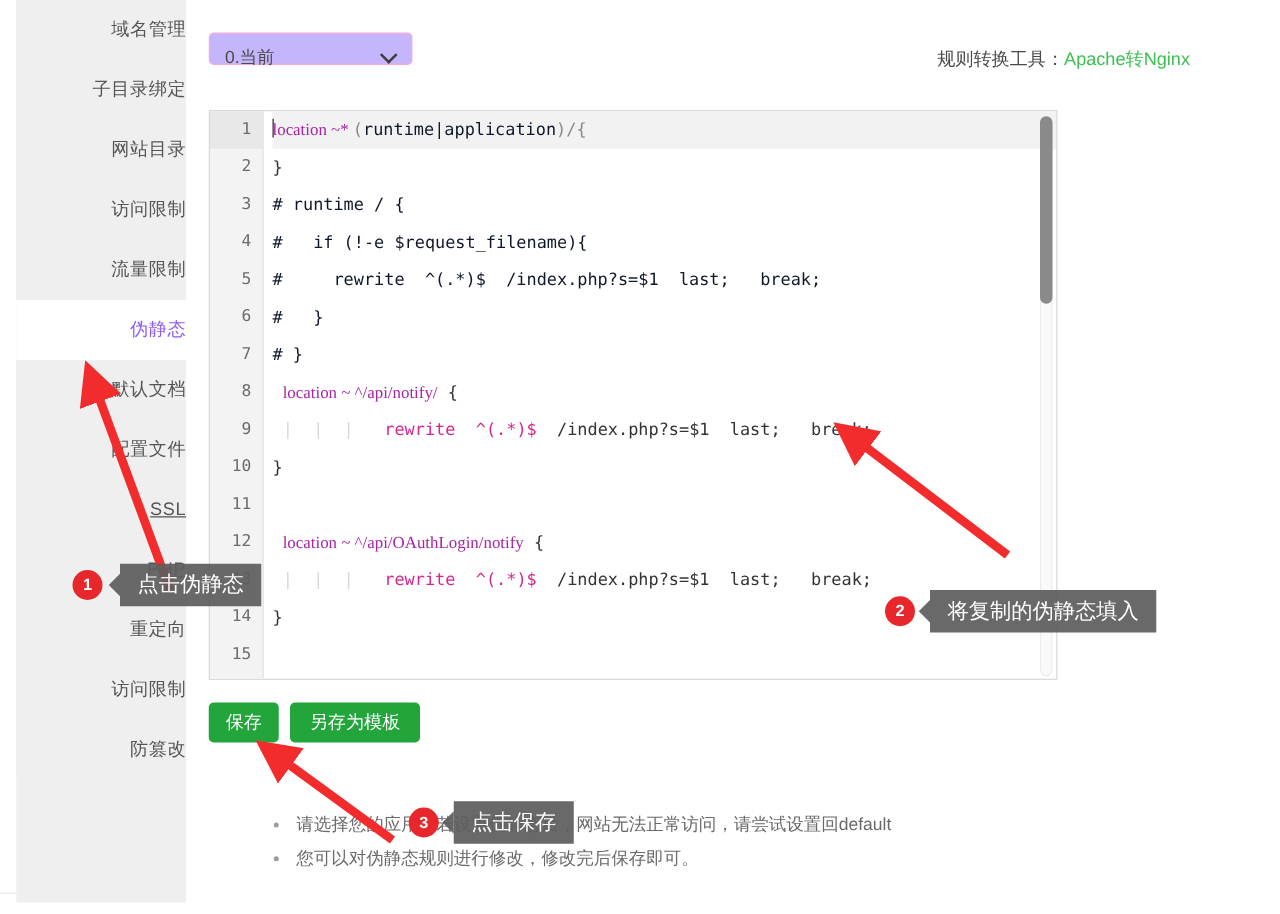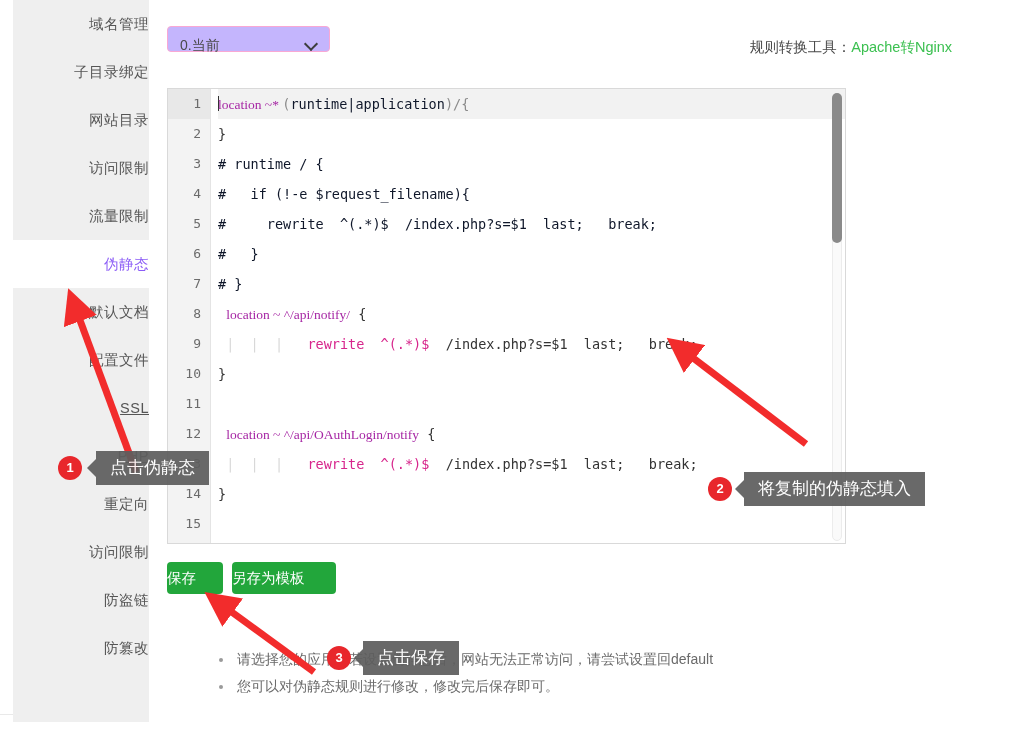--- a/index.html
+++ b/index.html
@@ -106,21 +106,21 @@
     box-sizing:border-box;
   }
   .vscroll-thumb{
     position:absolute;right:3px;top:4px;width:10px;height:150px;
     background:#8a8a8a;border-radius:6px;
   }
 
   
   .btn{
     position:absolute;height:32px;line-height:32px;border-radius:4px;
-    background:#22a63b;color:#ffffff;font-size:14.5px;text-align:left;
+    background:#22a63b;color:#ffffff;font-size:14.5px;text-align:center;
     cursor:pointer;border:none;padding:0 14px;box-sizing:border-box;
     font-family:"Liberation Sans","DejaVu Sans",sans-serif;
   }
   #btn-save{left:18px;top:562px;width:56px;padding:0;}
   #btn-save-tpl{left:83px;top:562px;width:104px;padding:0;}
 
   
   .tips{position:absolute;left:24px;top:630px;width:640px;}
   .tips li{
     list-style:none;position:relative;padding-left:24px;
@@ -164,21 +164,20 @@
     <div class="side-item"><span>网站目录</span></div>
     <div class="side-item"><span>访问限制</span></div>
     <div class="side-item"><span>流量限制</span></div>
     <div class="side-item active"><span>伪静态</span></div>
     <div class="side-item"><span>默认文档</span></div>
     <div class="side-item"><span>配置文件</span></div>
     <div class="side-item en"><span>SSL</span></div>
     <div class="side-item en"><span>PHP</span></div>
     <div class="side-item"><span>重定向</span></div>
     <div class="side-item"><span>访问限制</span></div>
-    <div class="side-item"><span>防盗链</span></div>
     <div class="side-item"><span>防篡改</span></div>
   </div>
 
   <div class="main">
 
     <div class="select-box">
       <span class="sel-text">0.当前</span>
       <span class="chev"></span>
     </div>
 

